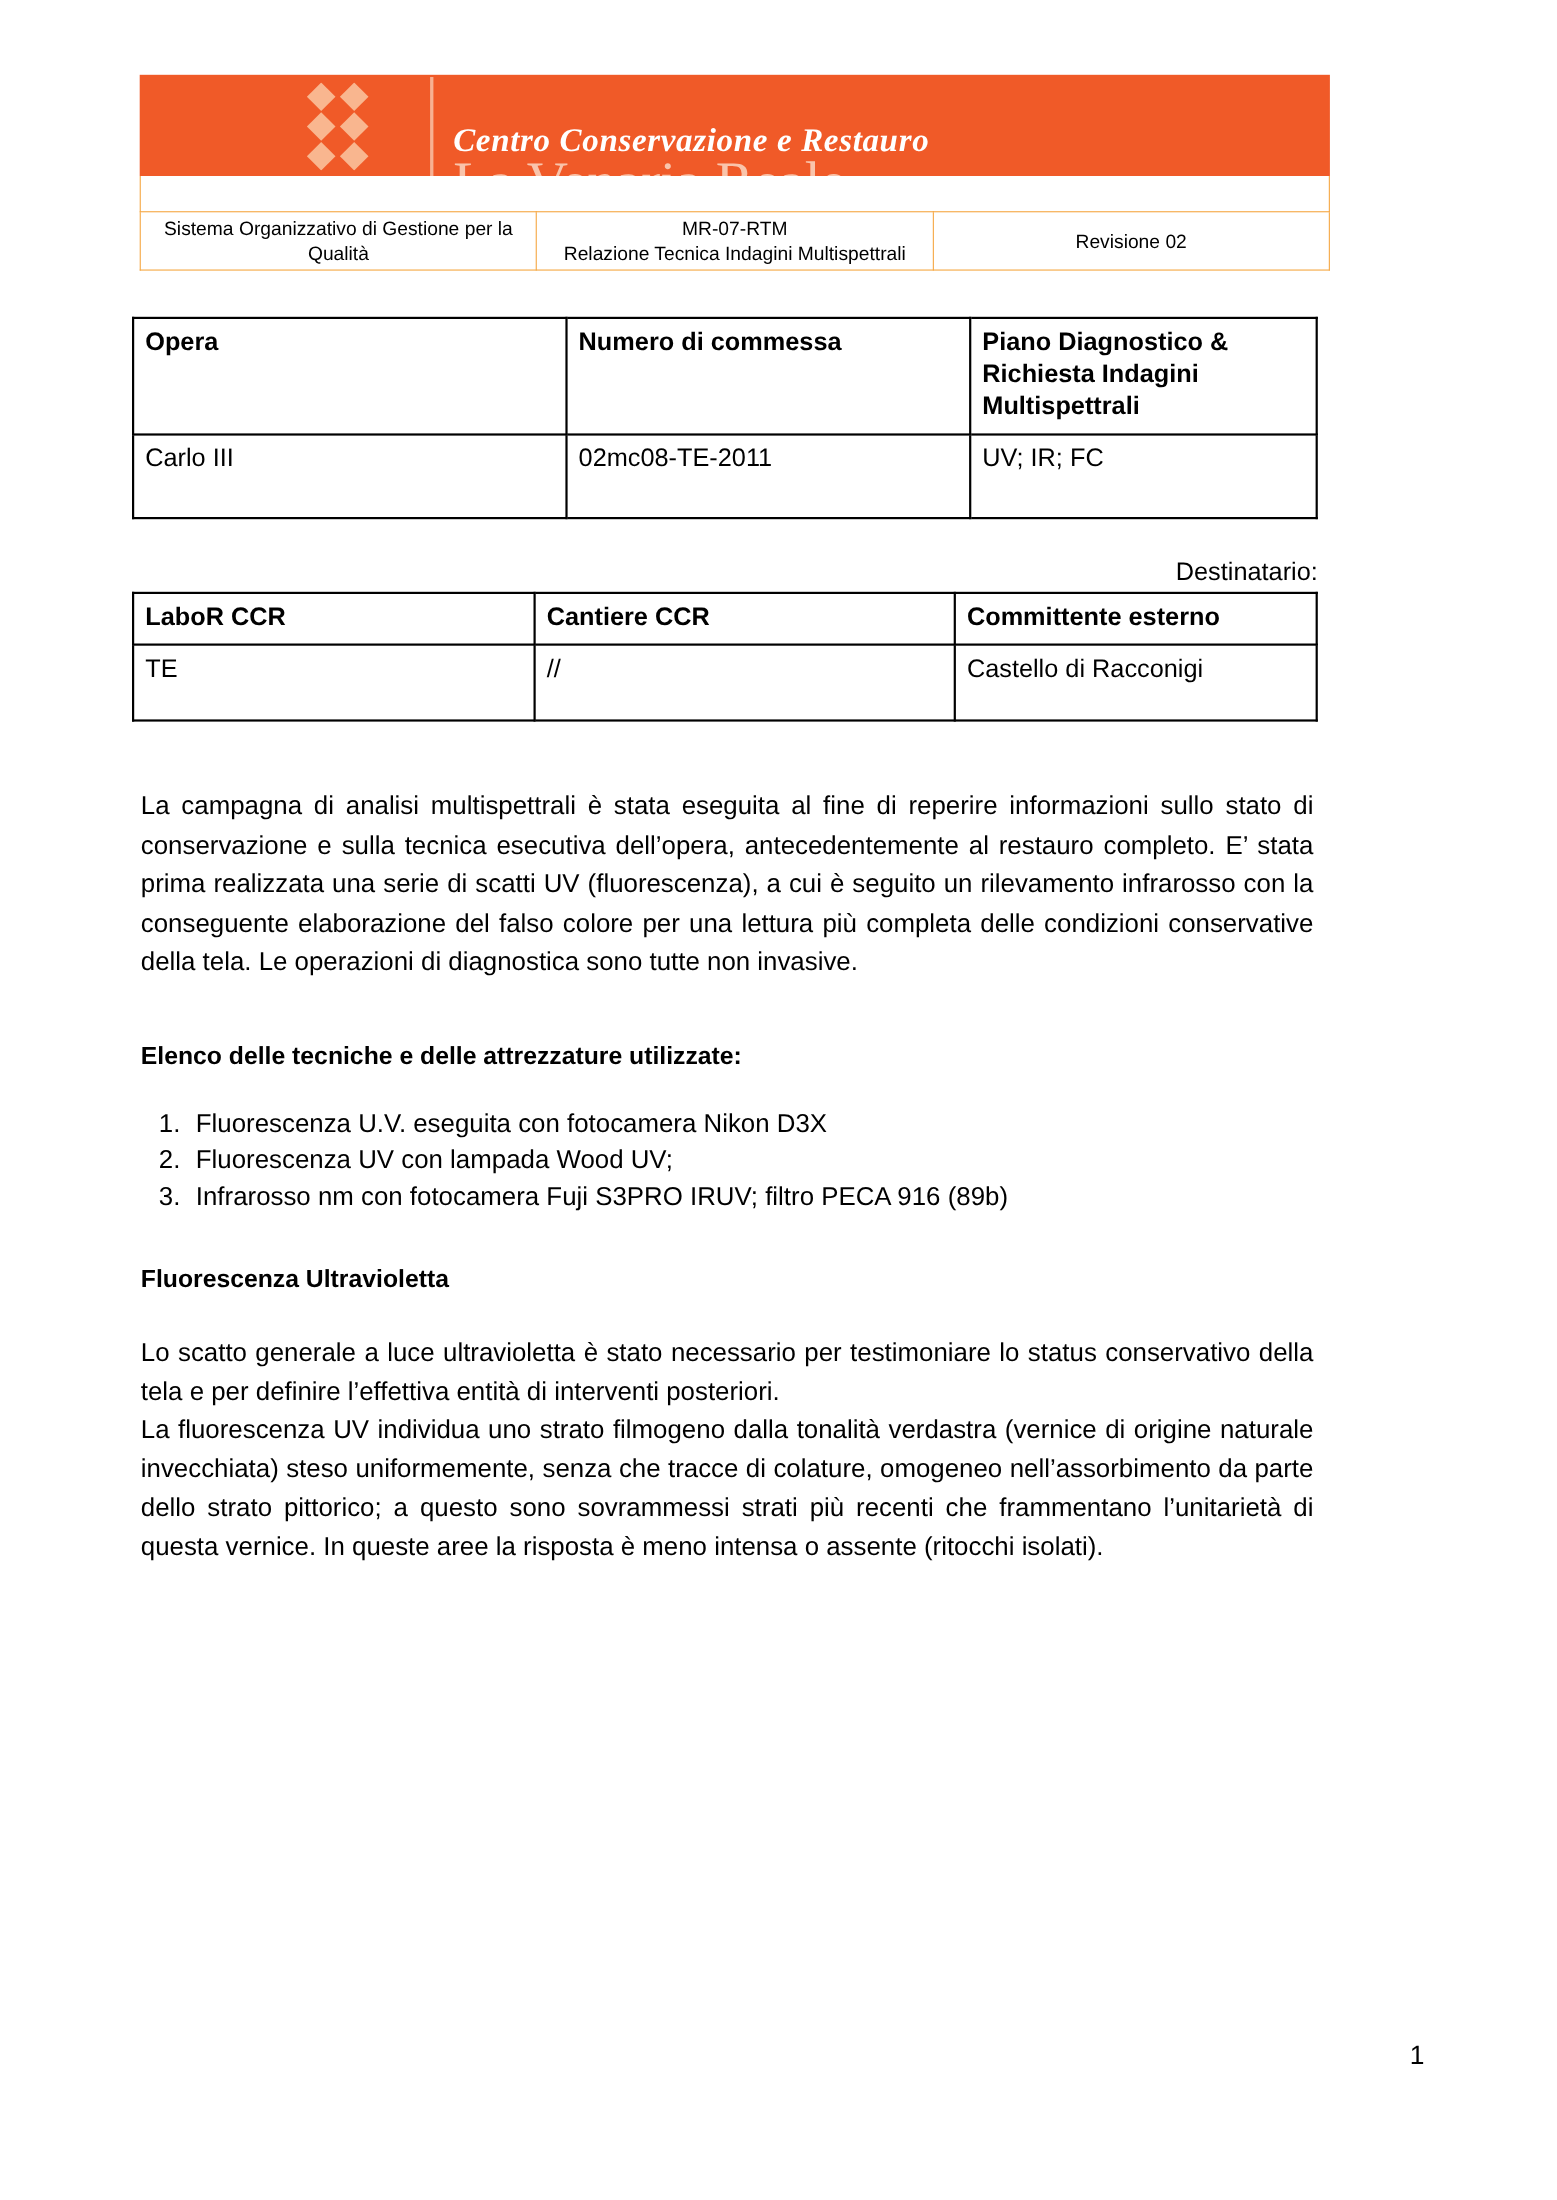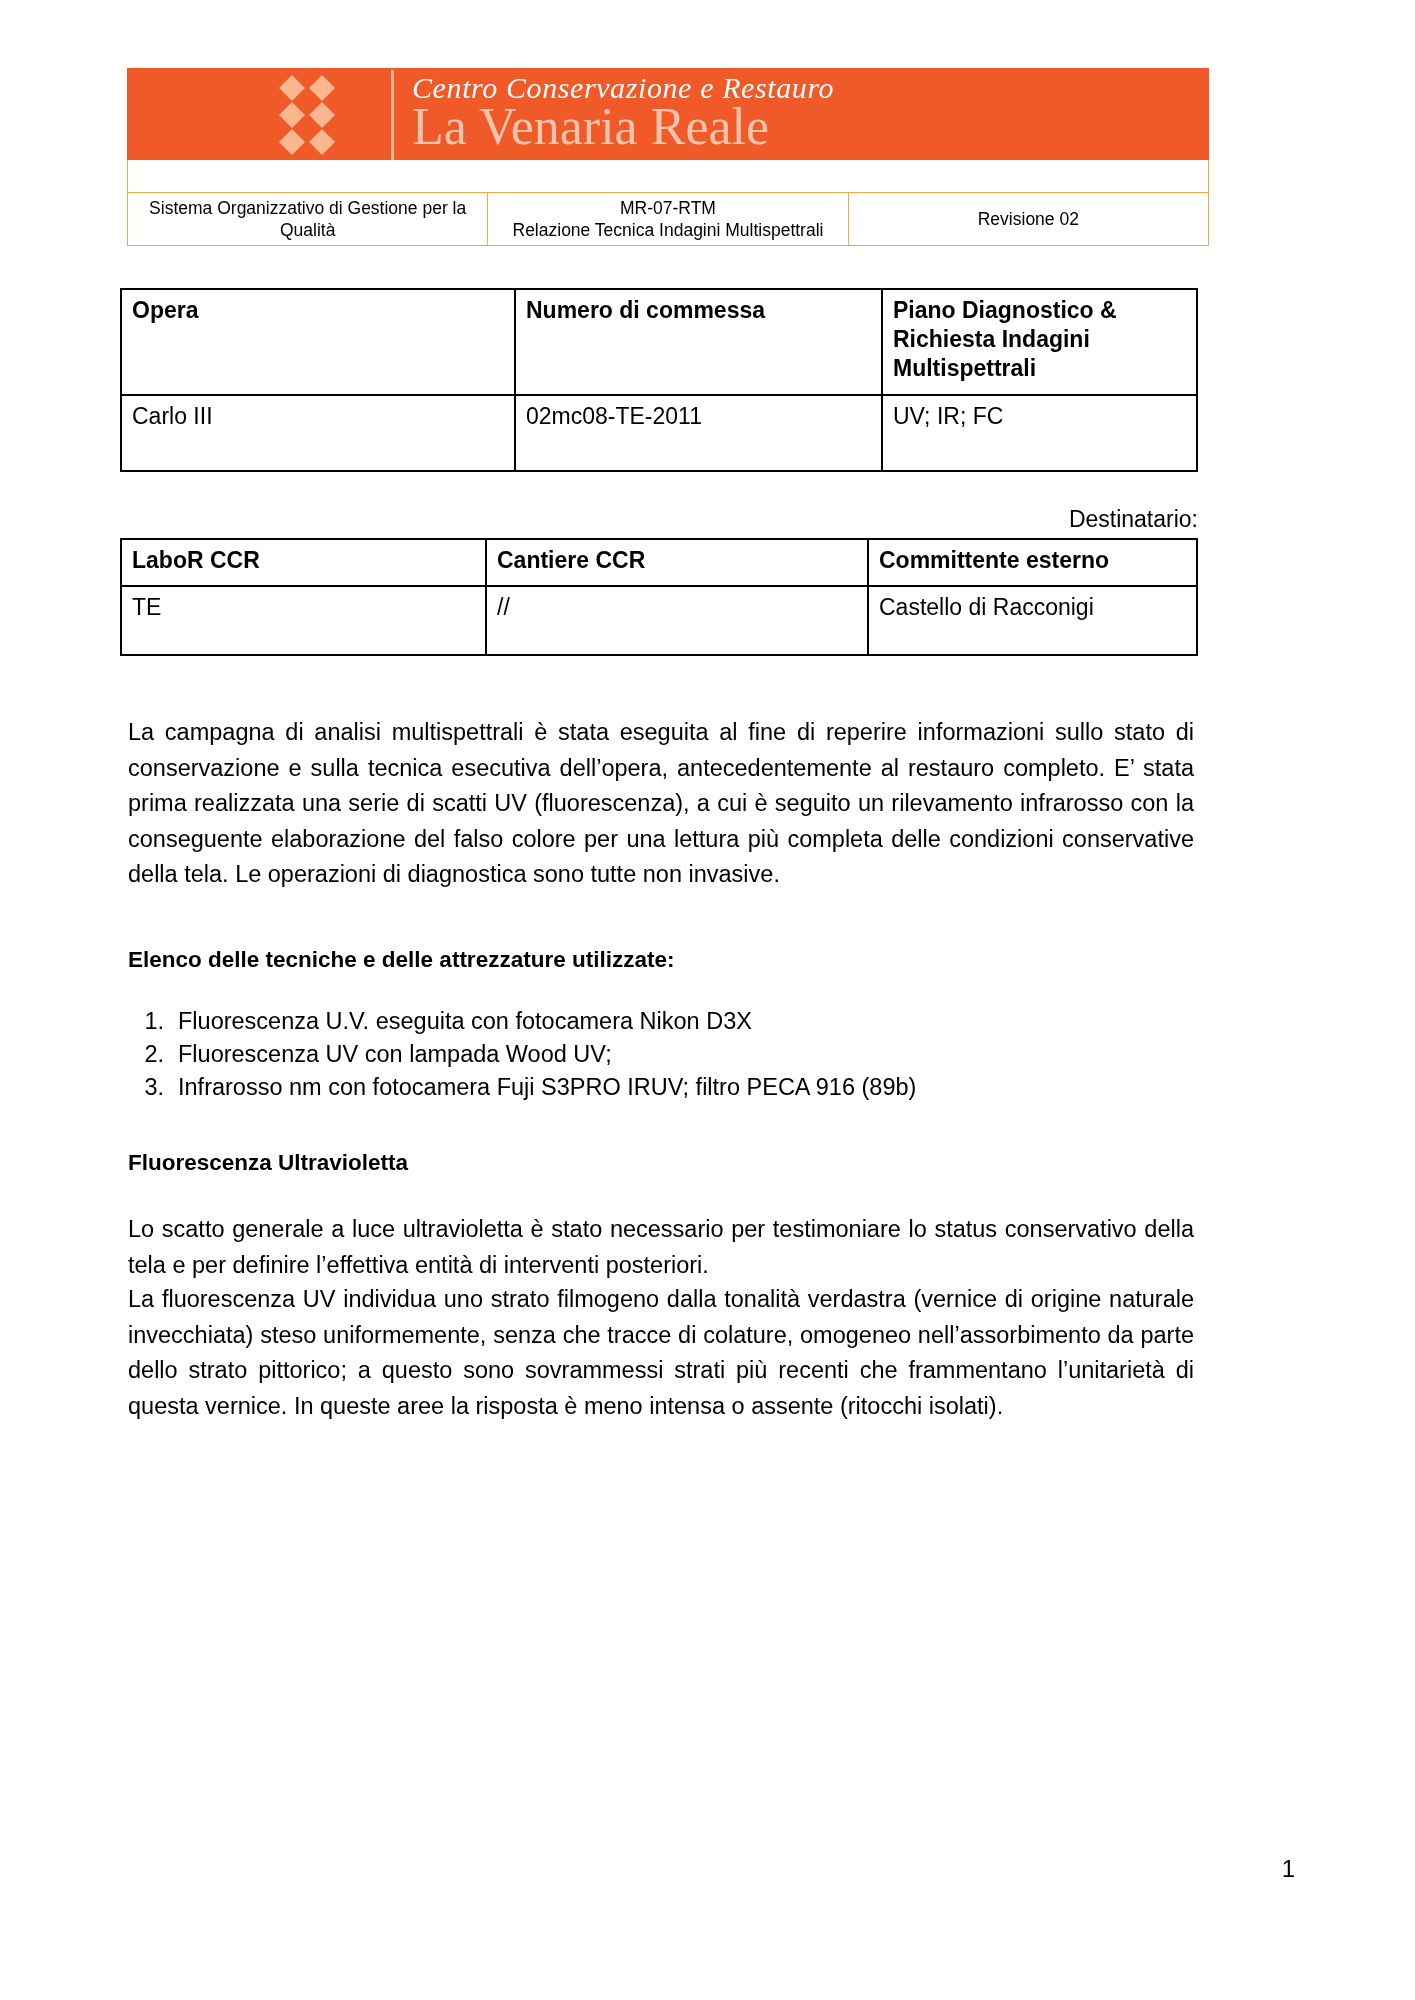--- a/index.html
+++ b/index.html
@@ -50,26 +50,27 @@
   }
   .lh-titles {
     position: absolute;
     left: 285px;
     top: 2px;
     right: 10px;
   }
   .lh-line1 {
     font-family: "Liberation Serif", serif;
     font-style: italic;
-    font-weight: normal;
+    font-weight: bold;
     font-size: 30px;
     letter-spacing: 0.6px;
     color: #ffffff;
     line-height: 36px;
     white-space: nowrap;
+    margin-top: 40px;
   }
   .lh-line2 {
     font-family: "Liberation Serif", serif;
     font-size: 52px;
     color: #f9c4ab;
     line-height: 54px;
     margin-top: -6px;
     white-space: nowrap;
   }
 

